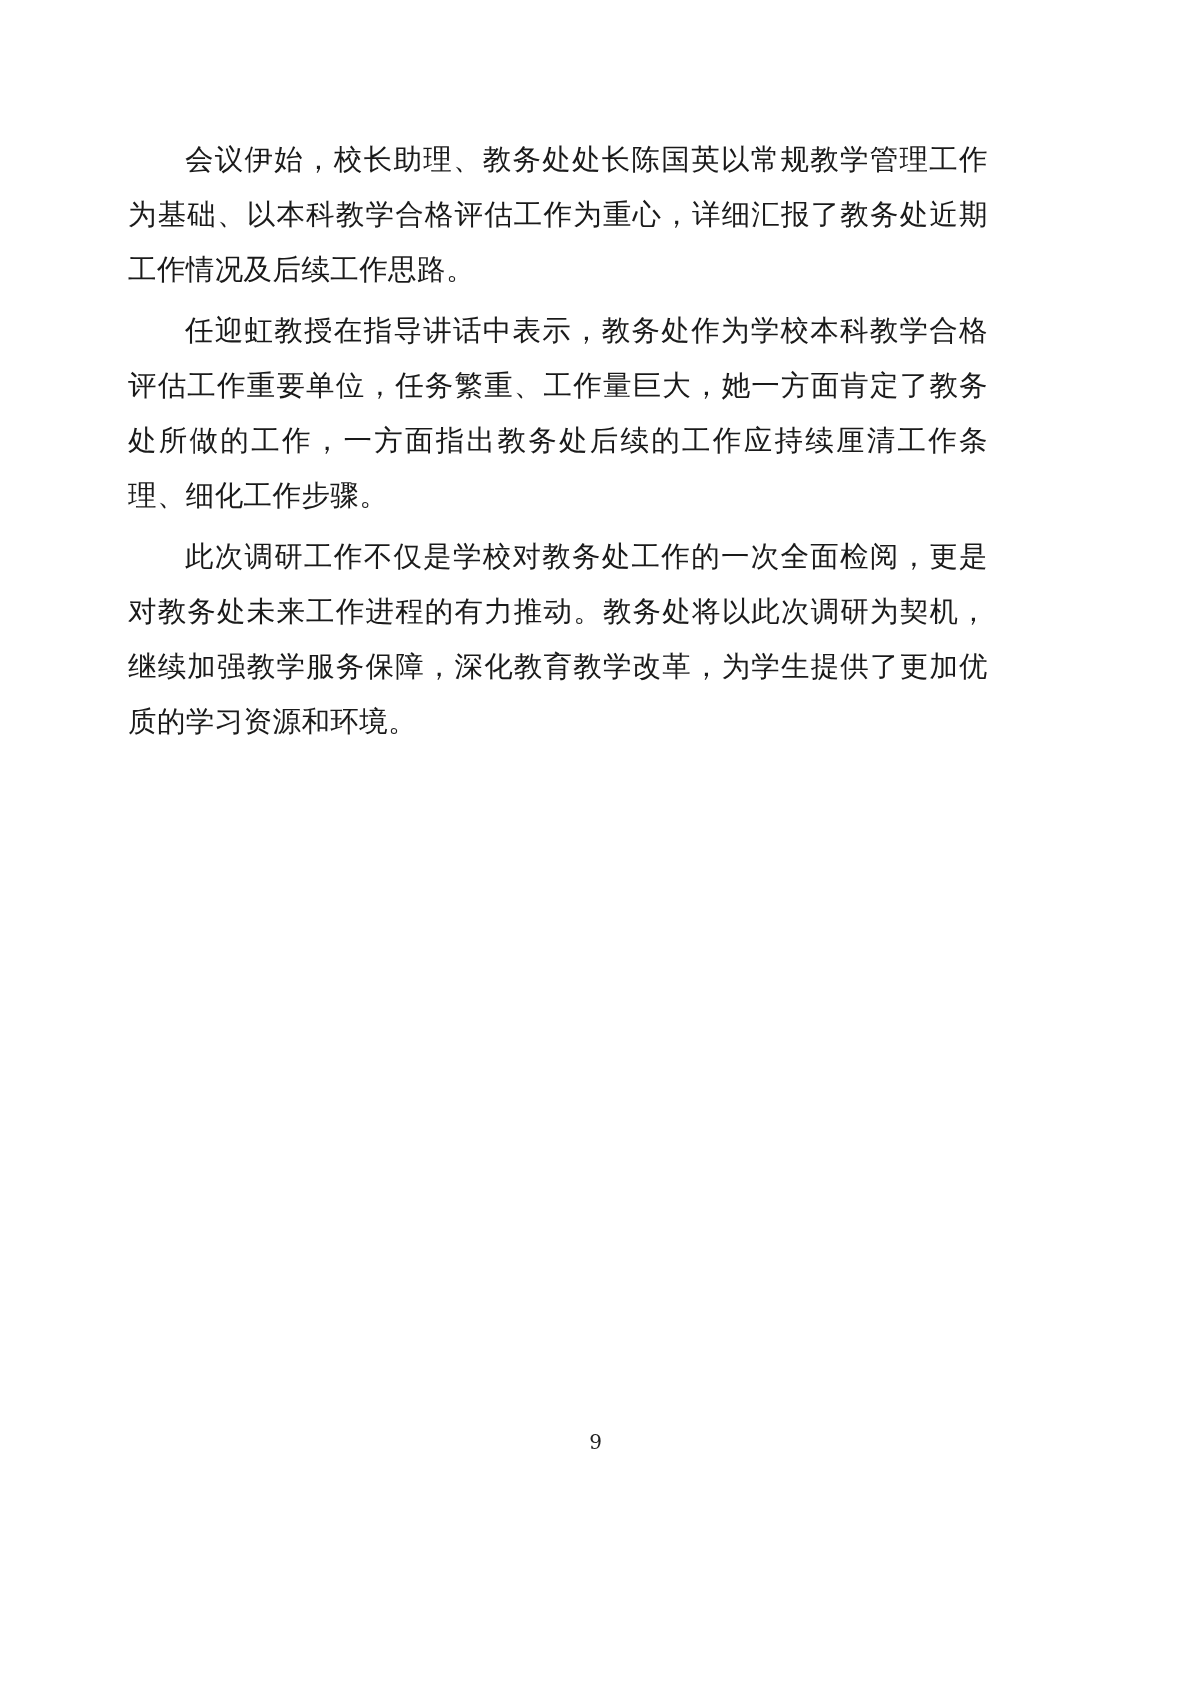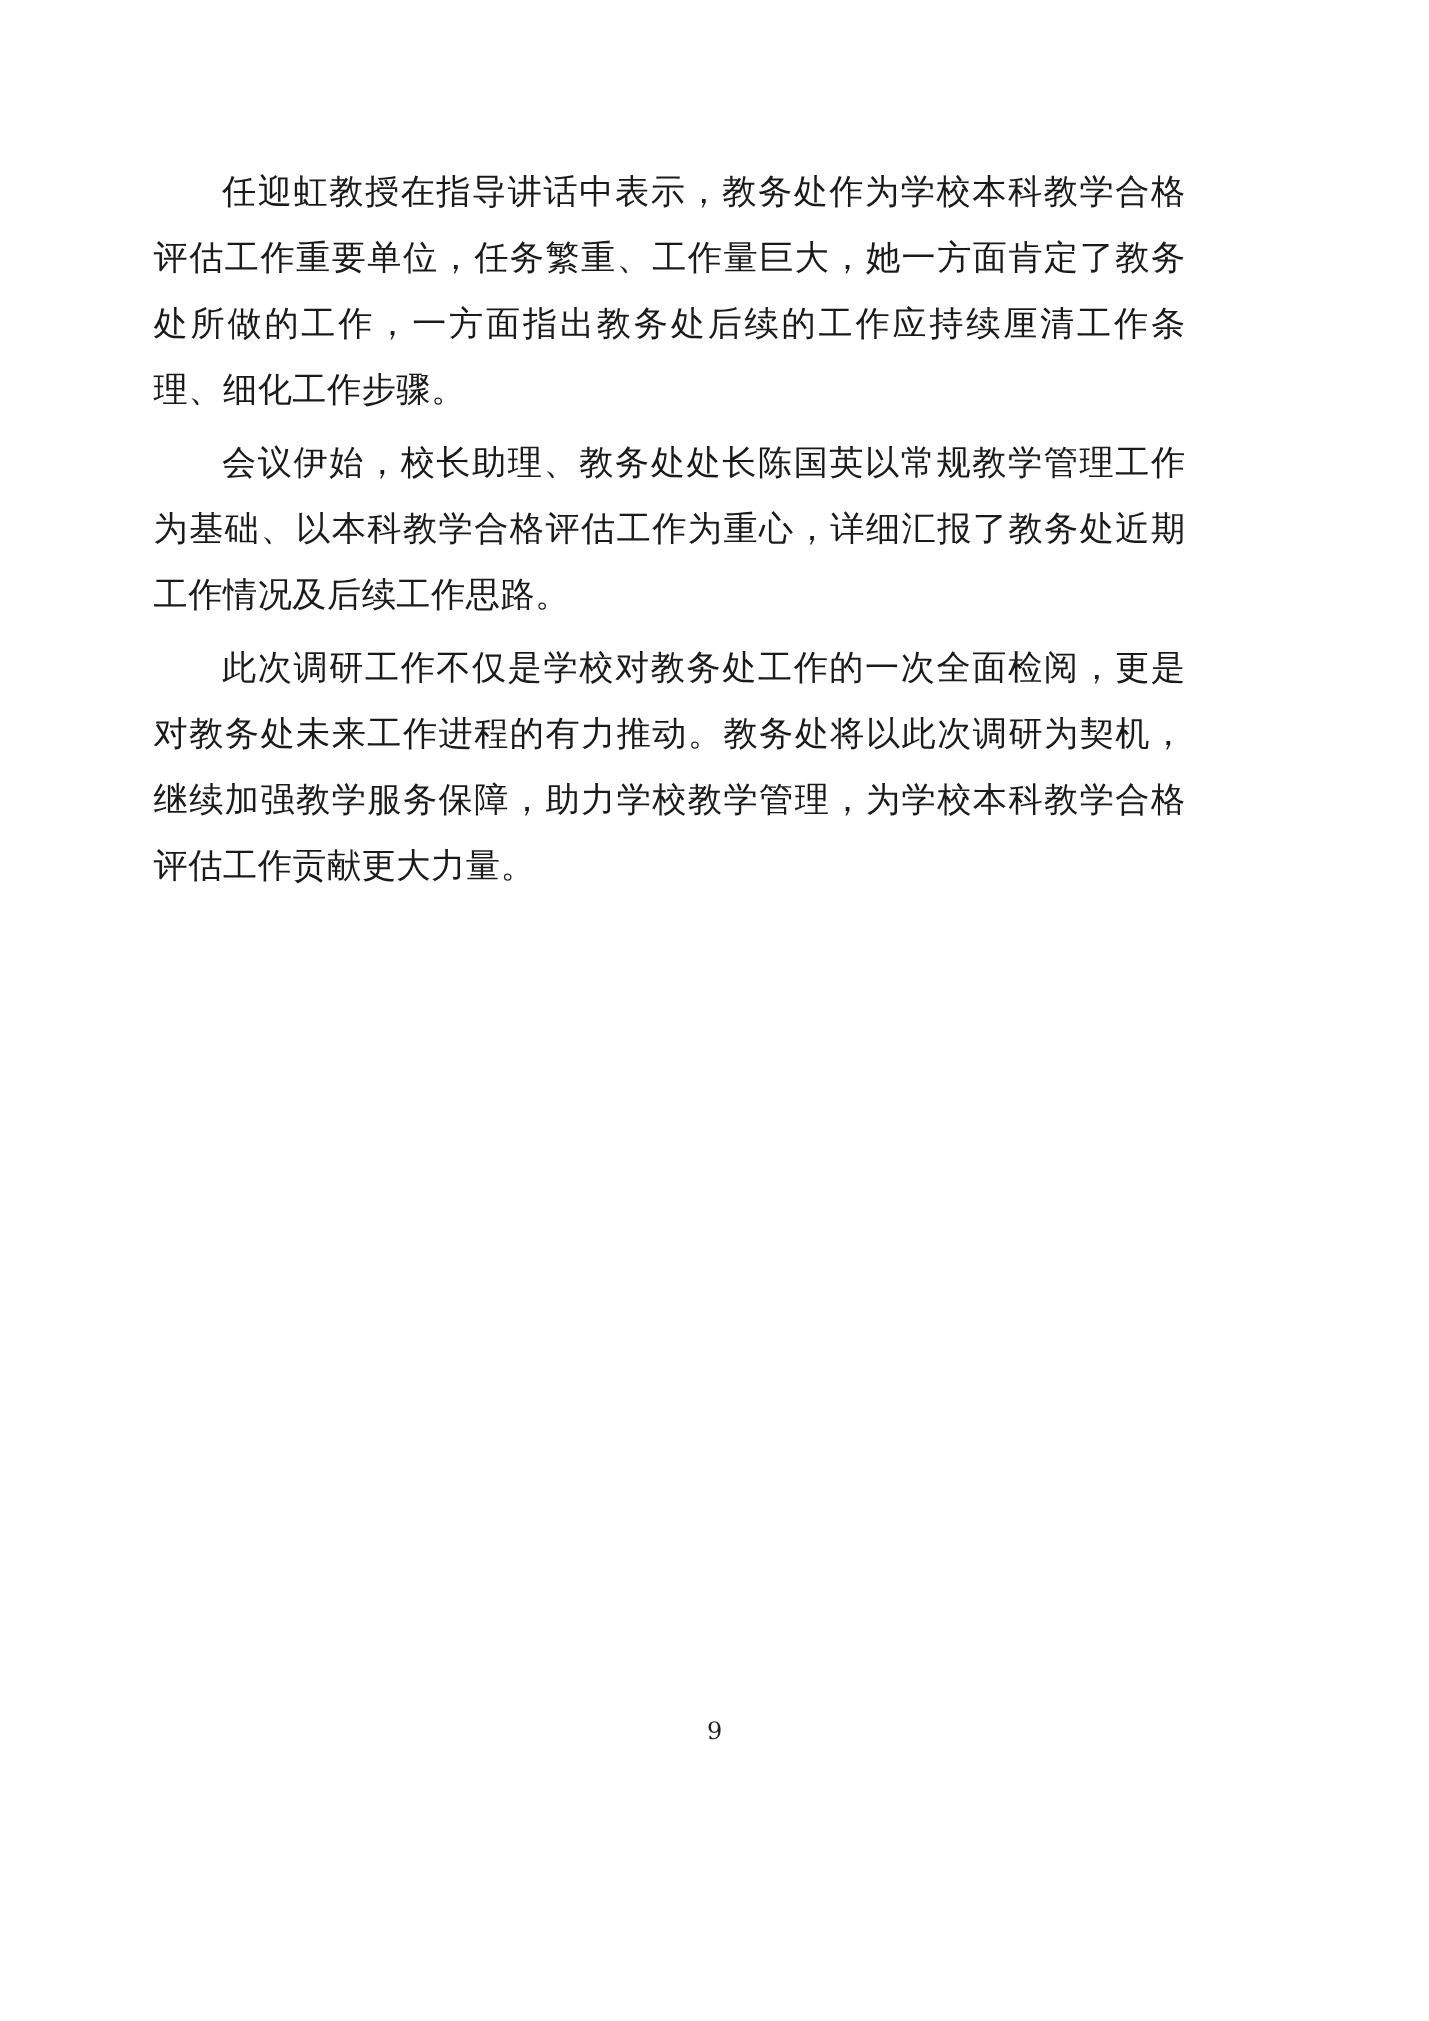--- a/index.html
+++ b/index.html
@@ -47,20 +47,20 @@
     font-size: 20px;
     color: #222222;
     font-family: "DejaVu Serif", serif;
   }
 </style>
 </head>
 <body>
 
 <div class="page">
   <div class="content">
+    <p class="para">会议伊始，校长助理、教务处处长陈国英以常规教学管理工作为基础、以本科教学合格评估工作为重心，详细汇报了教务处近期工作情况及后续工作思路。</p>
     <p class="para">任迎虹教授在指导讲话中表示，教务处作为学校本科教学合格评估工作重要单位，任务繁重、工作量巨大，她一方面肯定了教务处所做的工作，一方面指出教务处后续的工作应持续厘清工作条理、细化工作步骤。</p>
-    <p class="para">会议伊始，校长助理、教务处处长陈国英以常规教学管理工作为基础、以本科教学合格评估工作为重心，详细汇报了教务处近期工作情况及后续工作思路。</p>
-    <p class="para">此次调研工作不仅是学校对教务处工作的一次全面检阅，更是对教务处未来工作进程的有力推动。教务处将以此次调研为契机，继续加强教学服务保障，助力学校教学管理，为学校本科教学合格评估工作贡献更大力量。</p>
+    <p class="para">此次调研工作不仅是学校对教务处工作的一次全面检阅，更是对教务处未来工作进程的有力推动。教务处将以此次调研为契机，继续加强教学服务保障，深化教育教学改革，为学生提供了更加优质的学习资源和环境。</p>
   </div>
   <div class="footer">
     <span class="page-number">9</span>
   </div>
 </div>
 
 </body></html>

